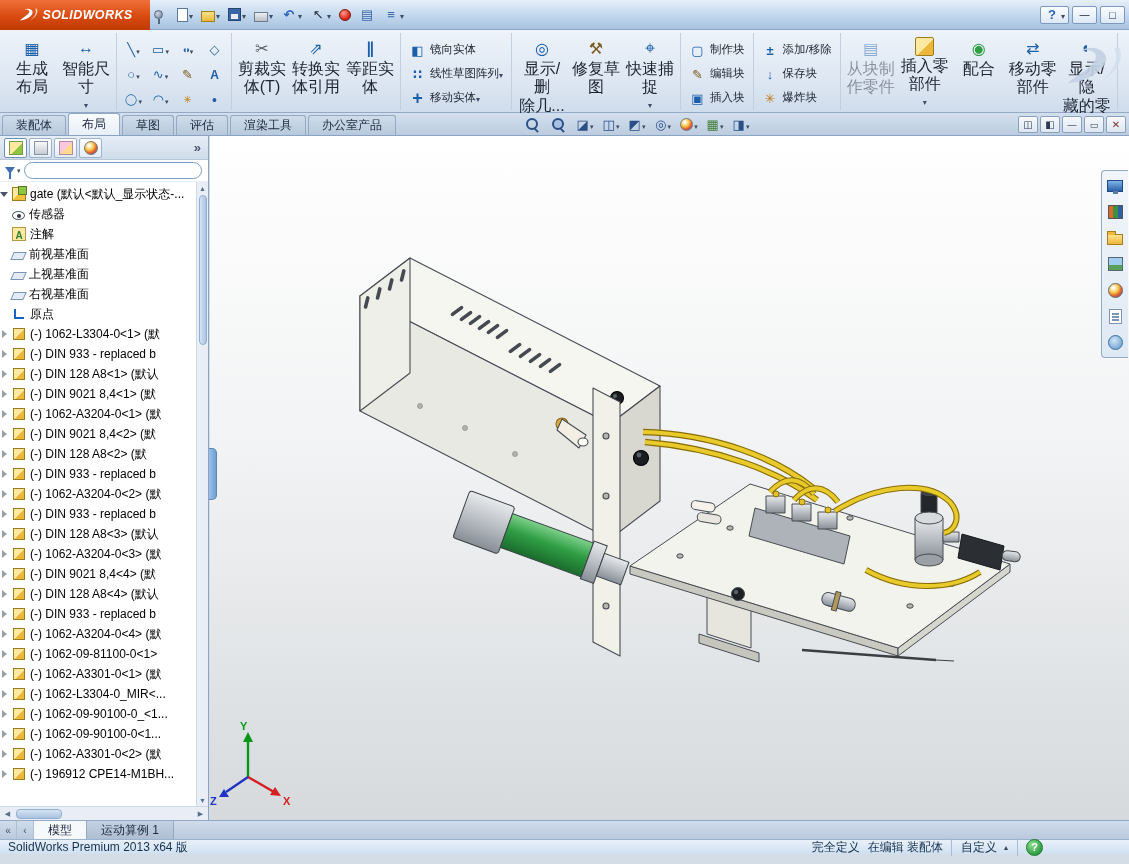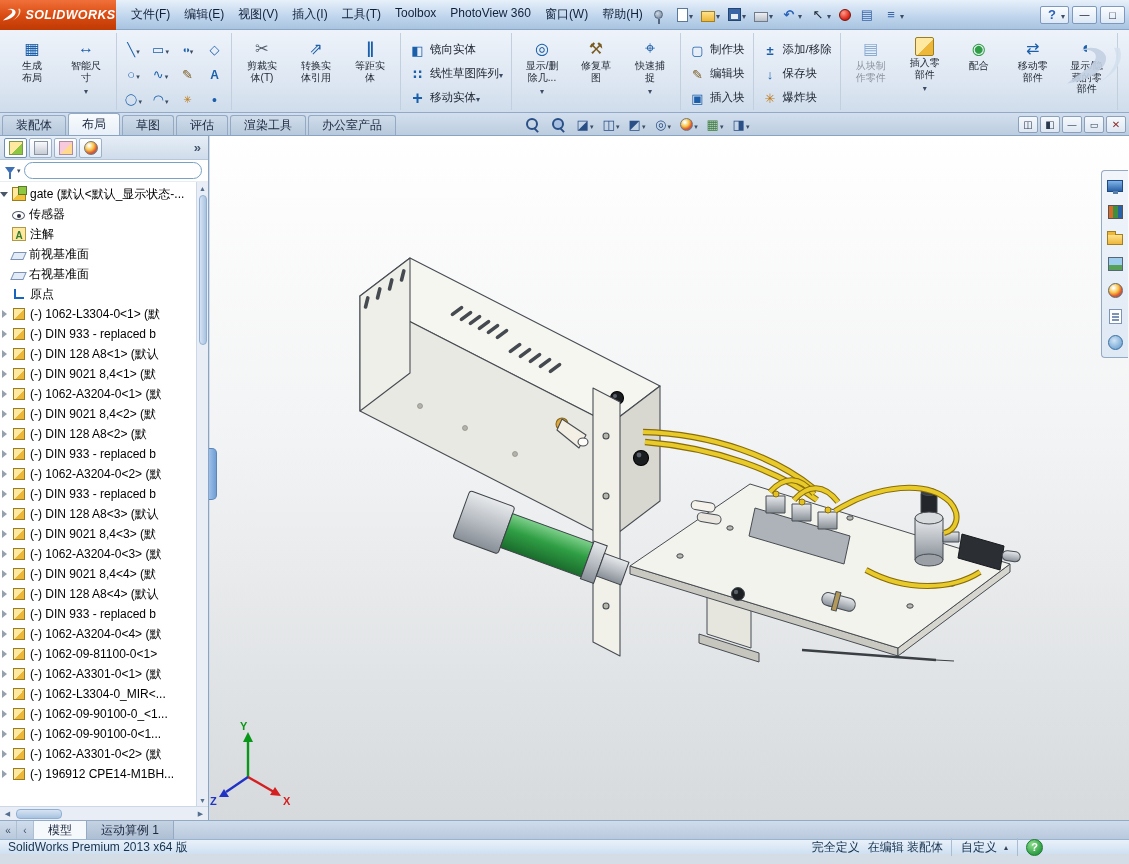--- a/index.html
+++ b/index.html
@@ -1,21 +1,21 @@
 <!DOCTYPE html>
 <html><head>
 <meta charset="utf-8">
 <style>
   *{margin:0;padding:0;box-sizing:border-box}
   html,body{width:1129px;height:864px;overflow:hidden}
   body{position:relative;font-family:"Liberation Sans","DejaVu Sans",sans-serif;font-size:12px;color:#111;background:#d4dce6}
 
   
   #titlebar{position:absolute;left:0;top:0;right:0;height:30px;background:linear-gradient(#e7f0fa,#bed4ec 60%,#a9c4e0);border-bottom:1px solid #8aa6c6;display:flex;align-items:center}
-  #logo{width:116px;height:30px;background:linear-gradient(180deg,#f0703a,#d84a10 55%,#bf3a04);display:flex;align-items:center;justify-content:center;flex:none}
+  #logo{width:150px;height:30px;background:linear-gradient(180deg,#f0703a,#d84a10 55%,#bf3a04);display:flex;align-items:center;justify-content:center;flex:none}
   .brand{color:#fff;font-weight:bold;font-style:italic;font-size:12.5px;letter-spacing:.4px;margin-left:3px}
   #menubar{display:flex;margin-left:8px}
   .menu{padding:4px 7px;color:#10203a;white-space:nowrap;cursor:default}
   .pinicon{width:9px;height:9px;border-radius:50%;background:radial-gradient(circle at 35% 35%,#cfd9e6,#6a7c92);border:1px solid #55687e;margin:0 4px;position:relative}
   .pinicon::after{content:"";position:absolute;left:3px;top:8px;width:2px;height:5px;background:#55687e}
   #qtools{display:flex;align-items:center;margin-left:6px}
   .qtool{display:flex;align-items:center;height:22px;padding:0 3px;border:1px solid transparent;border-radius:2px}
   .qi{width:16px;height:16px;display:flex;align-items:center;justify-content:center;font-size:12px;font-style:normal}
   .qdd.dd::after,.wdd.dd::after{content:"▾";font-size:8px;color:#3c4c64;margin-left:1px}
   .qi-new{width:11px;height:14px;background:#fff;border:1px solid #5b7898}
@@ -33,21 +33,21 @@
   .qi-max::after{content:"□";font-size:11px;color:#223}
   #winbtns{margin-left:auto;display:flex;align-items:center;padding-right:4px}
   .wbtn{min-width:25px;height:18px;border:1px solid #7e99bd;border-radius:2px;background:linear-gradient(#fbfdff,#dce8f5);display:flex;align-items:center;justify-content:center;margin-left:3px;padding:0 3px}
   .wic{font-style:normal;display:flex;align-items:center;justify-content:center}
 
   
   #ribbon{position:absolute;left:0;top:30px;right:0;height:83px;background:linear-gradient(#eef3fa,#dbe5f1 70%,#cfdceb);border-bottom:1px solid #93a9c6;display:flex;align-items:stretch;padding:3px 2px 2px}
   .rgroup{display:flex;align-items:flex-start;padding:0 3px;border-right:1px solid #c2cfdf}
   .rbtn{width:54px;min-height:72px;display:flex;flex-direction:column;align-items:center;border:1px solid transparent;border-radius:2px;padding-top:3px}
   .rico{width:22px;height:22px;display:flex;align-items:center;justify-content:center;font-size:16px;color:#1b5faa;margin-bottom:1px;font-style:normal}
-  .rtext{font-size:10px;line-height:1.15;text-align:center;white-space:pre-line;color:#1c2430}
+  .rtext{font-size:16px;line-height:1.15;text-align:center;white-space:pre-line;color:#1c2430}
   .rdd.dd::after{content:"▾";font-size:8px;color:#3c4c64}
   .dis{opacity:.45}
   .rstack{display:flex;flex-direction:column;gap:4px;padding-top:7px}
   .rrow{display:flex;align-items:center;height:20px;padding:0 4px;border:1px solid transparent;border-radius:2px}
   .rrow .rico{width:17px;height:17px;font-size:13px;margin:0 4px 0 0}
   .rrow .rtext{white-space:nowrap;font-size:11.5px}
   .ri-layout::after{content:"▦"}
   .ri-dim::after{content:"↔";font-weight:bold}
   .ri-trim::after{content:"✂";color:#55606e}
   .ri-convert::after{content:"⇗"}
@@ -194,32 +194,20 @@
 <body>
 
 <div id="titlebar">
   <div id="logo">
     <svg width="22" height="18" viewBox="0 0 24 20">
       <path d="M3 16 C12 15 18 10 17 6 C16 3 11 2 8 4 C13 3 15 6 12 9 C9 12 5 14 3 16 Z" fill="#ffffff"></path>
       <path d="M20 3 C22 7 20 12 14 16 C20 13 24 8 22 3 Z" fill="#ffd7b0"></path>
     </svg>
     <span class="brand">SOLIDWORKS</span>
   </div>
-  <div id="menubar">
-
-  <span class="menu">文件(F)</span>
-      <span class="menu">编辑(E)</span>
-      <span class="menu">视图(V)</span>
-      <span class="menu">插入(I)</span>
-      <span class="menu">工具(T)</span>
-      <span class="menu">Toolbox</span>
-      <span class="menu">PhotoView 360</span>
-      <span class="menu">窗口(W)</span>
-      <span class="menu">帮助(H)</span>
-    </div>
   <span class="pinicon"></span>
   <div id="qtools">
 
   <span class="qtool">
         <i class="qi qi-new"></i>
         <em class="qdd dd"></em>
       </span>
       <span class="qtool">
         <i class="qi qi-open"></i>
         <em class="qdd dd"></em>
@@ -587,20 +575,25 @@
           <i class="tic tic-annotations"></i>
           <span class="tlabel">注解</span>
         </div>
 
         <div class="trow ind1">
           <span class="tarr arr-none"></span>
           <i class="tic tic-plane"></i>
           <span class="tlabel">前视基准面</span>
         </div>
 
+        <div class="trow ind1">
+          <span class="tarr arr-none"></span>
+          <i class="tic tic-plane"></i>
+          <span class="tlabel">上视基准面</span>
+        </div>
 
         <div class="trow ind1">
           <span class="tarr arr-none"></span>
           <i class="tic tic-plane"></i>
           <span class="tlabel">右视基准面</span>
         </div>
 
         <div class="trow ind1">
           <span class="tarr arr-none"></span>
           <i class="tic tic-origin"></i>
@@ -666,25 +659,20 @@
           <i class="tic tic-part"></i>
           <span class="tlabel">(-) DIN 933 - replaced b</span>
         </div>
 
         <div class="trow ind1">
           <span class="tarr arr-col"></span>
           <i class="tic tic-part"></i>
           <span class="tlabel">(-) DIN 128 A8&lt;3&gt; (默认</span>
         </div>
 
-        <div class="trow ind1">
-          <span class="tarr arr-col"></span>
-          <i class="tic tic-part"></i>
-          <span class="tlabel">(-) DIN 9021 8,4&lt;3&gt; (默</span>
-        </div>
 
         <div class="trow ind1">
           <span class="tarr arr-col"></span>
           <i class="tic tic-part"></i>
           <span class="tlabel">(-) 1062-A3204-0&lt;3&gt; (默</span>
         </div>
 
         <div class="trow ind1">
           <span class="tarr arr-col"></span>
           <i class="tic tic-part"></i>

